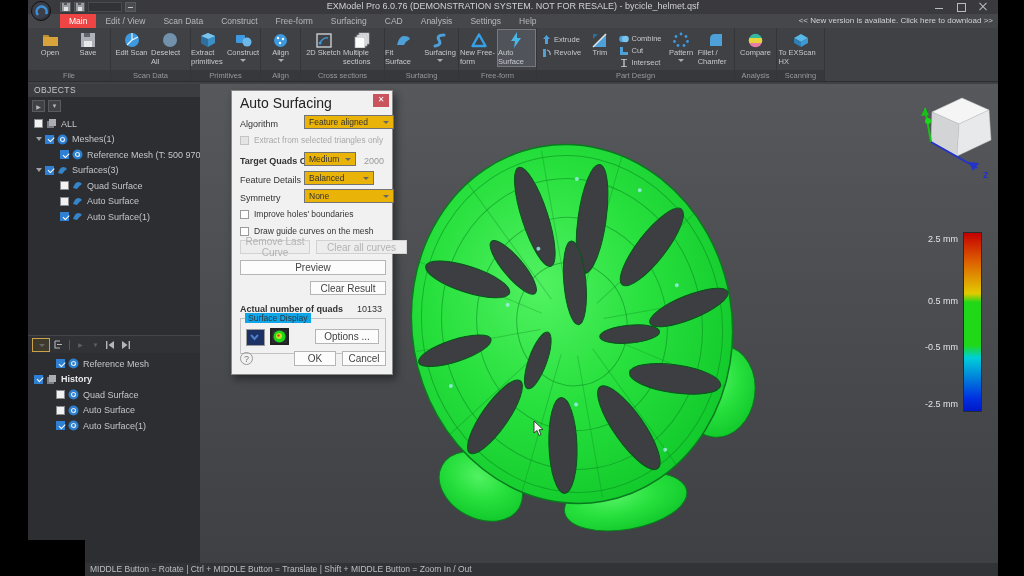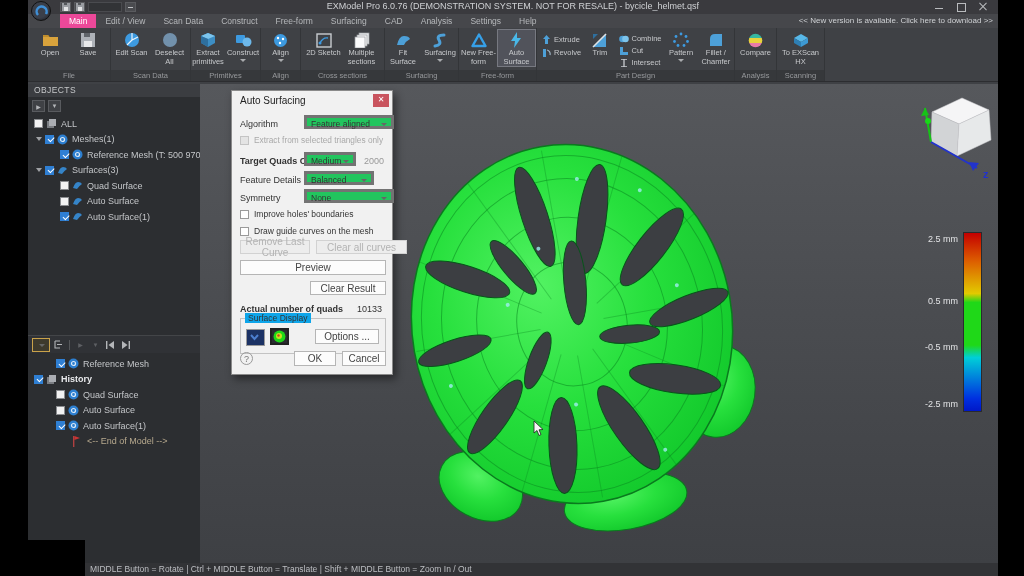--- a/index.html
+++ b/index.html
@@ -24,33 +24,33 @@
   .wbtn-min::after { content:""; position:absolute; left:7px; top:8px; width:8px; height:1px; background:#b9bbbe; }
   .wbtn-max::after { content:""; position:absolute; left:7px; top:3px; width:7px; height:7px; border:1px solid #b9bbbe; }
   .wbtn-close::before, .wbtn-close::after { content:""; position:absolute; left:6px; top:6px; width:10px; height:1px; background:#b9bbbe; }
   .wbtn-close::before { transform:rotate(45deg); }
   .wbtn-close::after { transform:rotate(-45deg); }
 
   
   .menubar { position:absolute; left:0; top:14px; width:970px; height:14px; background:#46474b;
              display:flex; align-items:stretch; padding-left:32px; }
   .menu-tab { font-size:8.5px; color:#b6b8bb; padding:2px 9px 0 9px; cursor:default; }
-  .menu-tab.active { background:#ec4899; color:#fff; }
+  .menu-tab.active { background:#ef4444; color:#fff; }
   .update-notice { position:absolute; right:5px; top:2px; font-size:8px; color:#cfd1d4; }
 
   
   .ribbon { position:absolute; left:0; top:28px; width:970px; height:54px; background:#3f4145;
             border-bottom:1px solid #2c2d30; display:flex; }
   .rgroup { display:flex; flex-direction:column; border-right:1px solid #333538; }
   .rbtns { flex:1; display:flex; align-items:flex-start; justify-content:center; gap:1px; padding-top:2px; }
   .rlabel { height:11px; background:#36383b; color:#97999c; font-size:7.5px; text-align:center;
             line-height:11px; white-space:nowrap; overflow:hidden; }
   .rbtn { width:37px; display:flex; flex-direction:column; align-items:center; padding-top:1px; cursor:default; }
   .rbtn .ric { height:18px; display:flex; align-items:center; justify-content:center; }
-  .rbtn .rtx { font-size:7.5px; color:#c7c9cc; text-align:center; line-height:8.5px; white-space:pre-line; }
+  .rbtn .rtx { font-size:7.5px; color:#c7c9cc; text-align:left; line-height:8.5px; white-space:pre-line; }
   .rbtn.active { background:#51535b; outline:1px solid #777981; }
   .rstack { display:flex; flex-direction:column; justify-content:flex-start; gap:1px; padding-top:3px; }
   .rsm { display:flex; align-items:center; gap:3px; font-size:7.5px; color:#c7c9cc; height:12px; padding:0 3px; }
   .caret { display:inline-block; width:0; height:0; border-left:3px solid transparent;
            border-right:3px solid transparent; border-top:3px solid #a9abae; margin-top:1px; }
 
   
   .leftpanel { position:absolute; left:0; top:84px; width:172px; height:479px; background:#2c2e31; }
   .panel-header { height:13px; background:#3b3d41; color:#c6c8ca; font-size:8.5px; line-height:13px;
                   padding-left:6px; letter-spacing:.4px; }
@@ -81,26 +81,26 @@
               background:linear-gradient(180deg,#56585c 0%, #4a4c50 48%, #3e4044 100%); overflow:hidden; }
   .colorbar { position:absolute; left:763px; top:148px; width:19px; height:180px; border:1px solid #2a2b2d;
               background:linear-gradient(180deg,#c40000 0%, #dd5f00 16%, #e2ca00 34%, #1fd818 39%,
                           #1fd818 63%, #00cfd8 70%, #0030e0 93%, #0018c8 100%); }
   .cslabel { position:absolute; width:55px; text-align:right; font-size:9px; color:#e3e4e6; }
 
   
   .dialog { position:absolute; left:203px; top:90px; width:162px; height:285px; background:#f1f1f1;
             border:1px solid #8a8a8a; box-shadow:3px 4px 8px rgba(0,0,0,.45); font-size:9px; color:#333; }
   .dlg-title { position:absolute; left:0; top:0; right:0; height:18px; }
-  .dlg-title .t { position:absolute; left:8px; top:4px; font-size:10px; color:#222; }
+  .dlg-title .t { position:absolute; left:8px; top:4px; font-size:14px; color:#222; }
   .dlg-close { position:absolute; right:3px; top:3px; width:16px; height:13px; background:#c9545e;
                color:#fff; font-size:8px; line-height:12px; text-align:center; }
   .drow { position:absolute; left:8px; right:8px; height:14px; display:flex; align-items:flex-end; }
   .dlabel { flex:none; }
-  .sel { position:relative; height:14px; background:#22c55e; border:3px solid #737373; font-size:8.5px;
+  .sel { position:relative; height:14px; background:#eab308; border:1px solid #737373; font-size:8.5px;
          line-height:12px; padding:0 12px 0 4px; color:#333; white-space:nowrap; }
   .sel::after { content:""; position:absolute; right:4px; top:5px; width:0; height:0;
                 border-left:3px solid transparent; border-right:3px solid transparent; border-top:3.5px solid #666; }
   .dcheck { display:flex; align-items:center; gap:5px; }
   .dcb { width:9px; height:9px; background:#fff; border:1px solid #9a9a9a; flex:none; }
   .dis { color:#a9a9a9; }
   .dbtn { background:#fcfcfc; border:1px solid #b5b5b5; color:#444; text-align:center; font-size:10px;
           display:flex; align-items:center; justify-content:center; }
   .dbtn.disabled { background:#ededed; border-color:#d2d2d2; color:#b3b3b3; }
   .groupbox { position:absolute; left:8px; width:146px; height:36px; border:1px solid #c3c3c3; }
@@ -612,29 +612,20 @@
         </div>
         <div class="trow" style="padding-left:28px">
           <span class="cb checked"></span>
           <span class="tico">
             <svg width="11" height="11" viewBox="0 0 11 11">
                   <circle cx="5.5" cy="5.5" r="5" fill="#2d7fd0"></circle>
                   <circle cx="5.5" cy="5.5" r="2" fill="none" stroke="#dce9f6" stroke-width="1.2"></circle>
                 </svg>
           </span>
           <span class="lbl">Auto Surface(1)</span>
-        </div>
-        <div class="trow endrow" style="padding-left:44px">
-          <span class="tico" style="margin-left:0">
-            <svg width="8" height="11" viewBox="0 0 8 11">
-                  <rect x="1" y="0" width="1.4" height="11" fill="#b04040"></rect>
-                  <path d="M2.4 0 L8 2 L2.4 4 Z" fill="#cc3333"></path>
-                </svg>
-          </span>
-          <span class="lbl">&lt;-- End of Model --&gt;</span>
         </div>
       </div>
     </div>
   </div>
 
   <div class="viewport">
 
     <svg width="798" height="479" viewBox="0 0 798 479" style="position:absolute;left:0;top:0">
       <defs>
         <radialGradient id="hgrad" cx="42%" cy="38%" r="75%">

